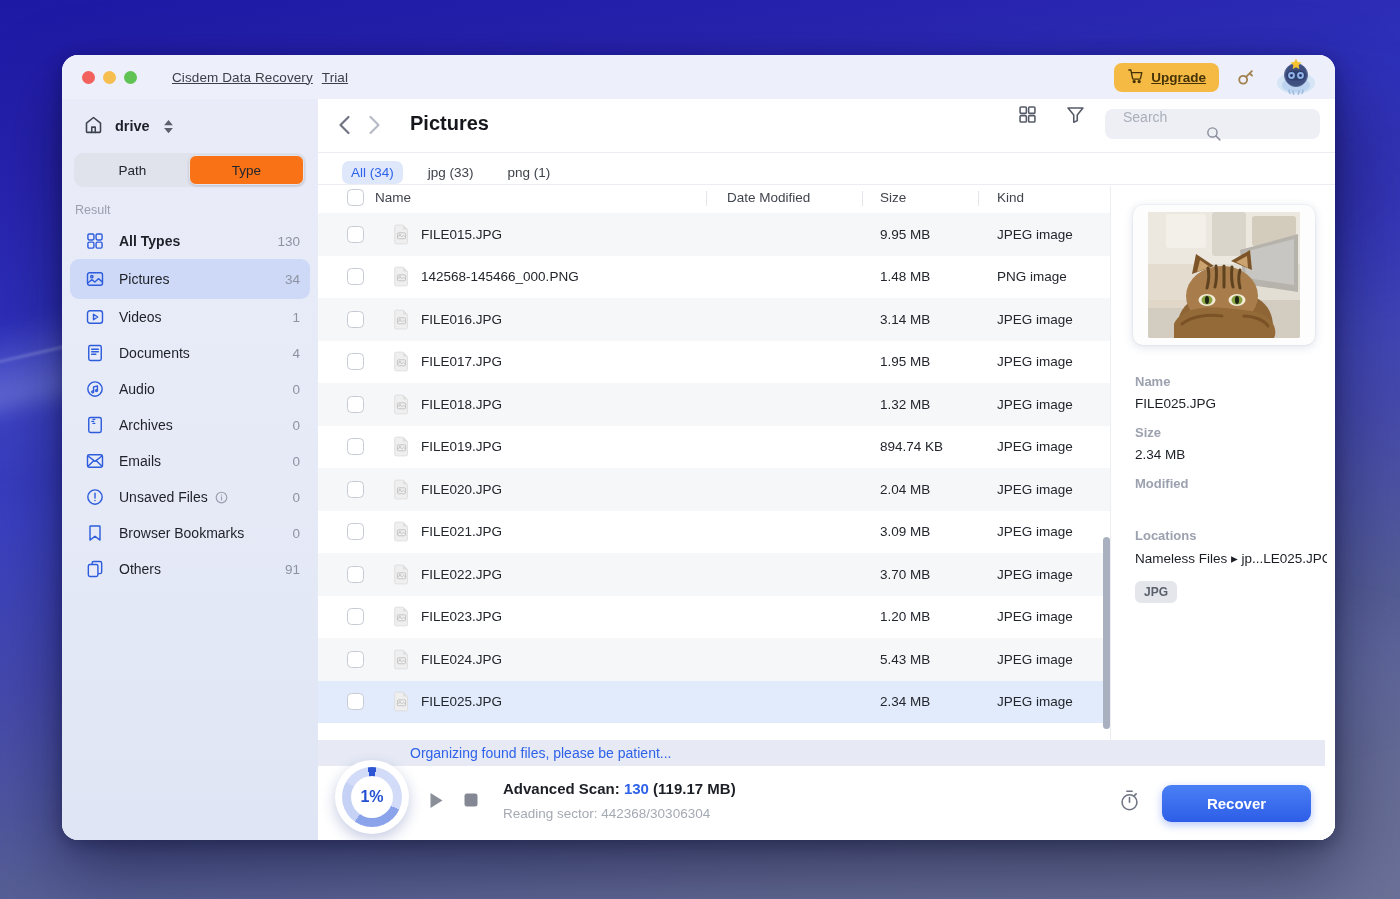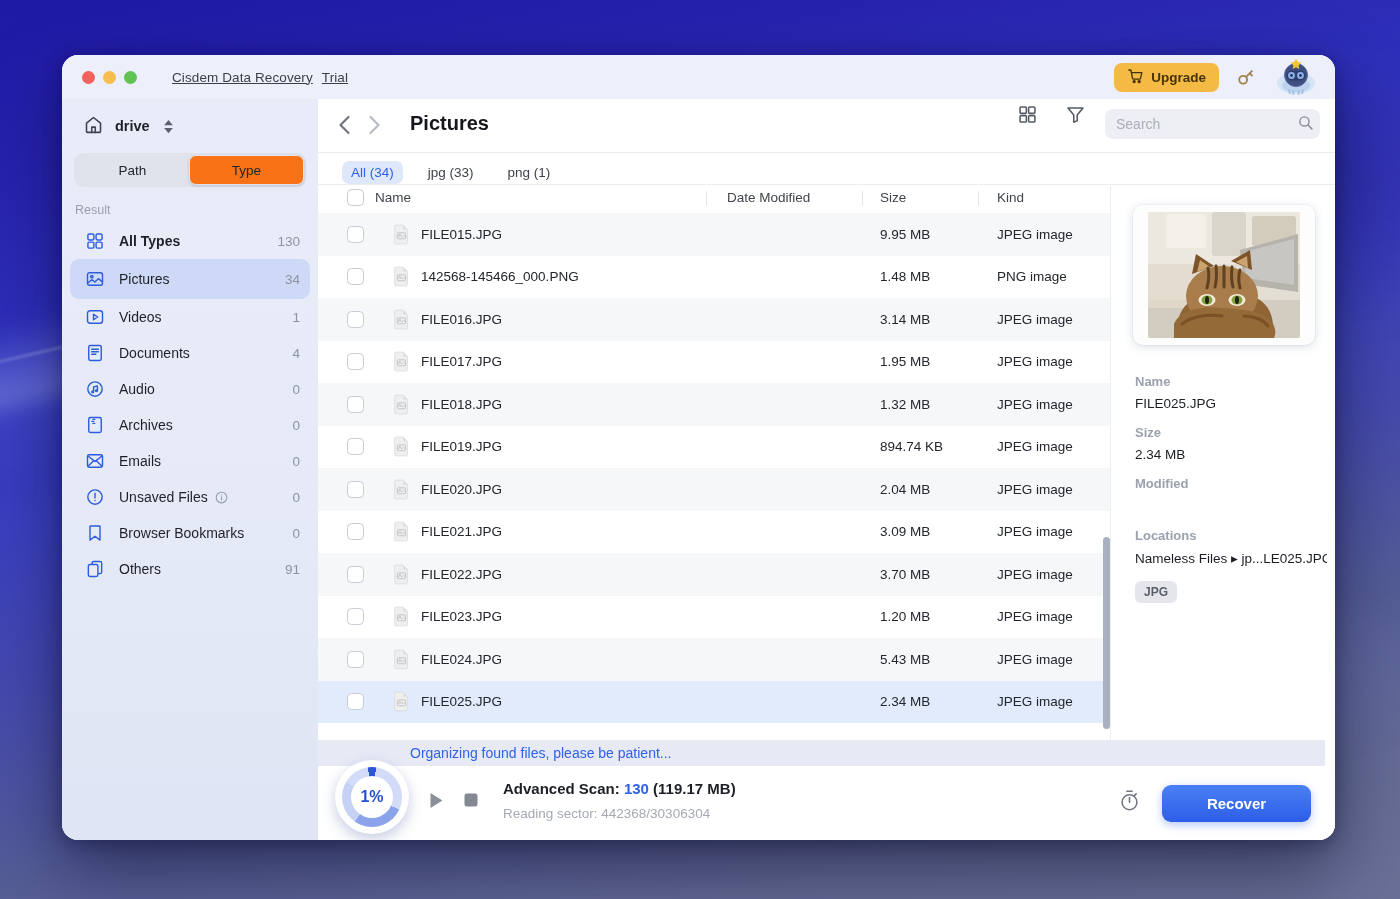--- a/index.html
+++ b/index.html
@@ -29,21 +29,21 @@
   
   .titlebar { position:absolute; left:0; top:0; width:100%; height:44px; background:#edeffb;
     display:flex; align-items:center; }
   .lights { display:flex; gap:8px; margin-left:20px; }
   .light { width:13px; height:13px; border-radius:50%; }
   .light.red{ background:#f2615b; } .light.yellow{ background:#f6bd4f; } .light.green{ background:#61c354; }
   .win-title { margin-left:35px; font-size:13.5px; color:#3c3f46; font-weight:500; letter-spacing:.1px;text-decoration:underline; }
   .win-title .trial { margin-left:9px; }
   .tb-right { margin-left:auto; display:flex; align-items:center; gap:15px; margin-right:14px; }
   .upgrade-btn { display:flex; align-items:center; gap:7px; background:#f5ba44; border:none; border-radius:8px;
-    height:29px; padding:0 13px; font-family:inherit; font-size:13.5px; font-weight:700; color:#453307; cursor:pointer; }
+    height:29px; padding:0 13px; font-family:inherit; font-size:13.5px; font-weight:700; color:#453307; cursor:pointer;text-decoration:underline; }
   .key-ic { display:flex; }
   .avatar { width:50px; height:40px; display:flex; align-items:center; justify-content:center; }
 
   
   .sidebar { position:absolute; left:0; top:44px; width:256px; height:741px;
     background:linear-gradient(180deg,#e9ecf8 0%, #e6eaf7 55%, #dfe5f4 100%); }
   .drive-row { display:flex; align-items:center; height:46px; padding:0 14px 0 21px; margin-top:4px; }
   .drive-label { margin-left:11px; font-size:14.5px; font-weight:600; color:#1d2027; }
   .drive-stepper { margin-left:13px; display:flex; flex-direction:column; gap:1px; cursor:pointer; }
   .segmented { margin:4px 12px 0 12px; height:34px; background:#e0e3ec; border-radius:9px; display:flex; padding:2px; position:relative; }
@@ -62,21 +62,21 @@
   .main { position:absolute; left:256px; top:44px; width:1017px; height:741px; background:#fff; }
   .main-header { position:absolute; left:0; top:0; width:100%; height:53px; }
   .nav-arrow { position:absolute; top:13px; width:26px; height:26px; display:flex; align-items:center; justify-content:center; cursor:pointer; }
   .nav-back { left:13px; color:#6f7480; }
   .nav-fwd { left:43px; color:#b6bbc5; }
   .page-title { position:absolute; left:92px; top:13px; font-size:20px; font-weight:700; color:#15171c; }
   .hicon { width:30px; height:30px; display:flex; align-items:center; justify-content:center; color:#555b66; cursor:pointer; }
   .hicon.grid { position:absolute; right:293px; top:0; }
   .hicon.funnel { position:absolute; right:245px; top:0; }
   .search-box { position:absolute; right:15px; top:10px; width:215px; height:30px; background:#edeff4; border-radius:8px;
-    display:flex; align-items:center; padding:0 9px 0 11px; }
+    display:flex; align-items:center; padding:0 9px 0 11px;flex-direction:column; }
   .search-box input { flex:1; border:none; background:transparent; outline:none; font-family:inherit; font-size:14px; color:#3a3f49; }
   .search-box input::placeholder { color:#a9aeba; }
 
   .filter-row { position:absolute; left:0; top:53px; width:100%; height:33px; border-top:1px solid #ecedf2; border-bottom:1px solid #ecedf2;
     display:flex; align-items:flex-end; gap:16px; padding-left:24px; }
   .fpill { font-size:13.5px; color:#3e424b; cursor:pointer; padding:4px 9px; border-radius:7px; }
   .fpill.active { color:#2e62e8; background:#dfe8fb; }
 
   
   .thead { position:absolute; left:0; top:87px; width:792px; height:26px; }

